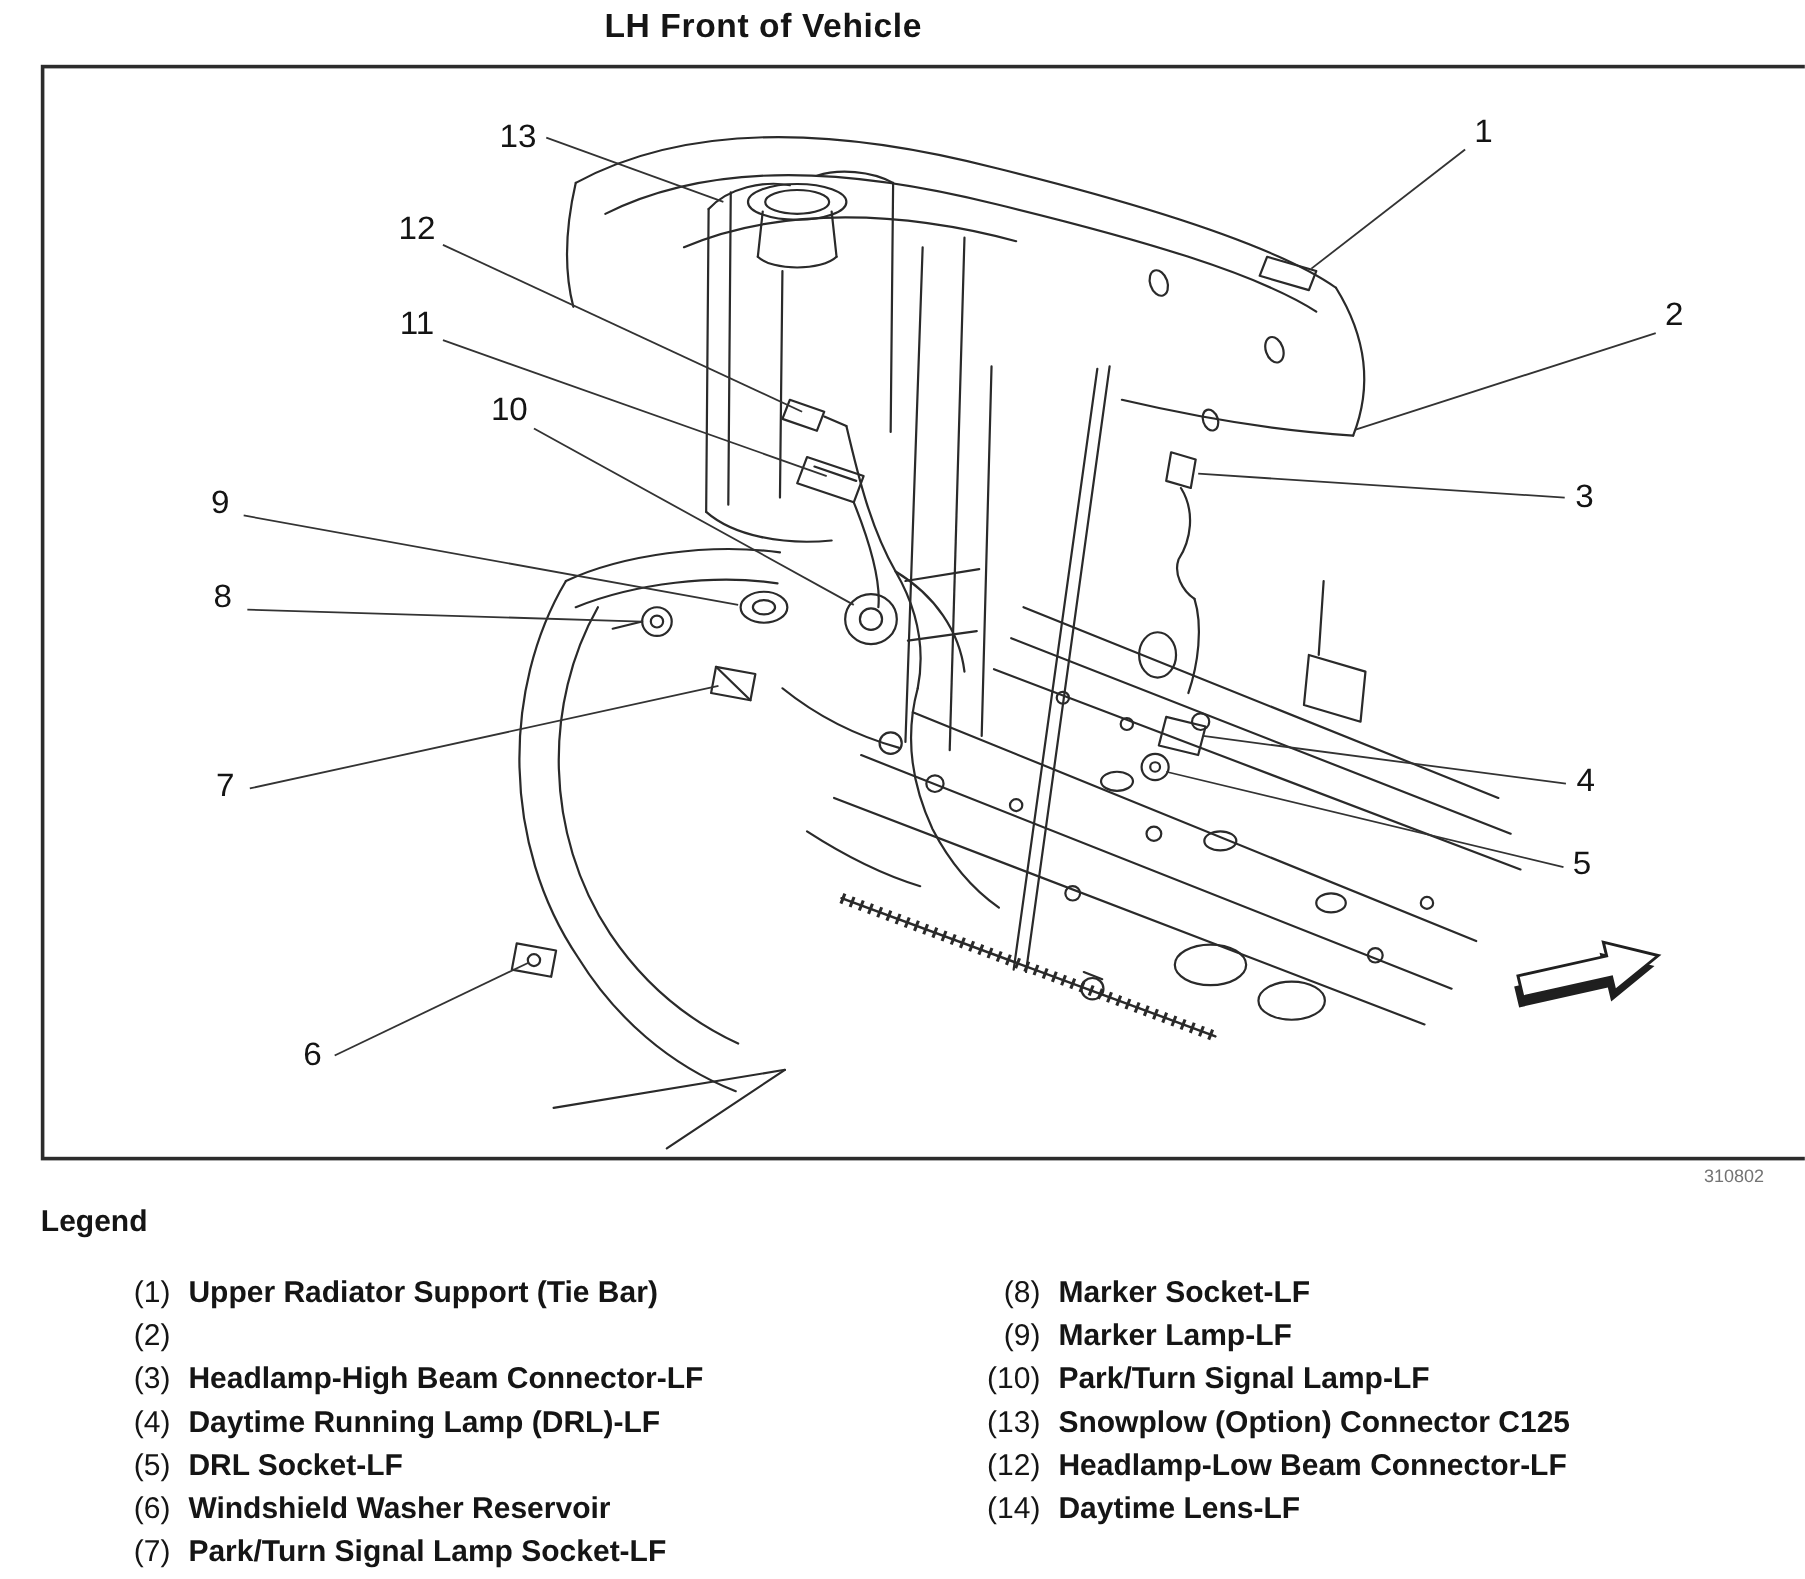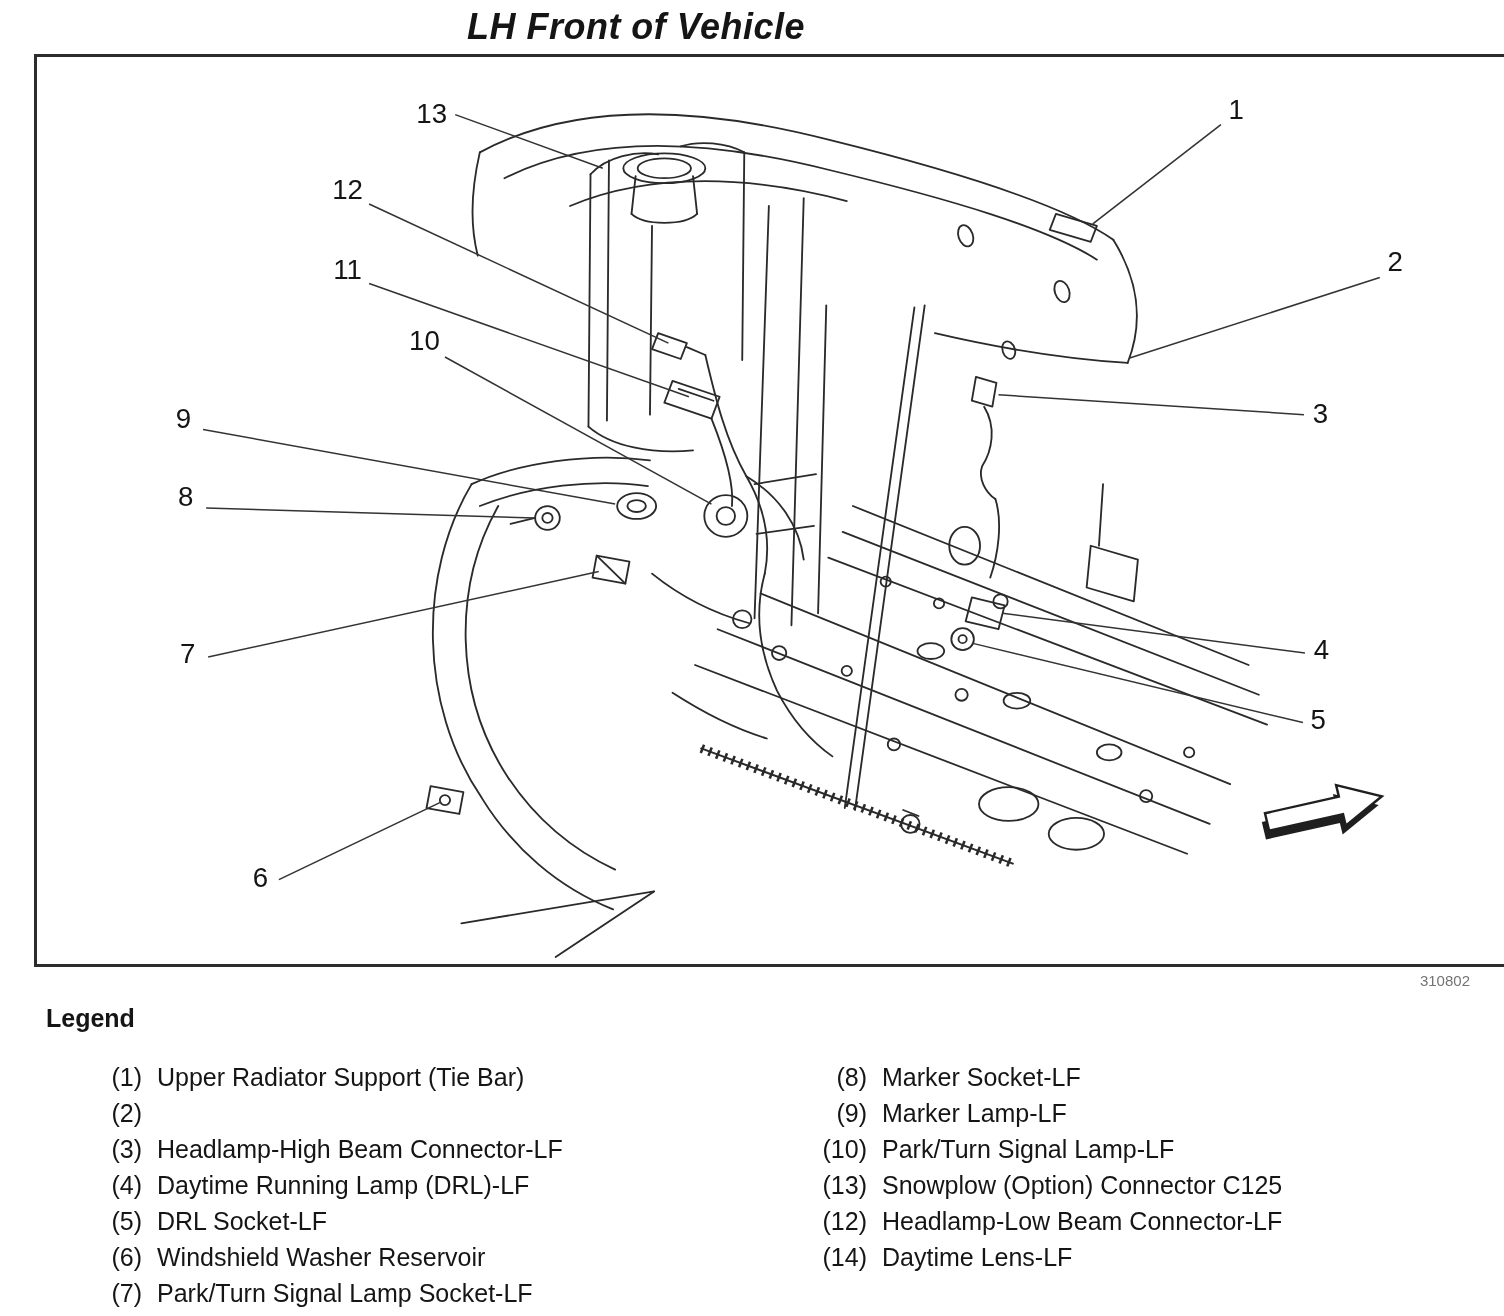--- a/index.html
+++ b/index.html
@@ -7,23 +7,22 @@
     background: #ffffff;
     width: 1504px; height: 1316px;
     font-family: "Liberation Sans", sans-serif;
     color: #151515;
     position: relative;
     overflow: hidden;
   }
   .page-title {
     position: absolute; top: 6px; left: 0; width: 1272px;
     text-align: center;
-    font-size: 36px; font-weight: bold;
+    font-size: 28px; font-weight: bold;
     letter-spacing: 0.5px;
-    font-style: italic;
   }
   .figure-box {
     position: absolute; left: 34px; top: 54px;
     width: 1480px; height: 913px;
     border: 3px solid #2c2c2c;
     background: #ffffff;
     box-sizing: border-box;
   }
   .figure-box svg { width: 100%; height: 100%; display: block; }
   .art { stroke: #2a2a2a; fill: none; stroke-width: 1.8; stroke-linecap: round; stroke-linejoin: round; }
@@ -37,28 +36,28 @@
   }
   .figure-number {
     position: absolute; top: 972px; right: 34px;
     font-size: 15px; color: #737373;
   }
   .legend-section {
     position: absolute; left: 34px; top: 1004px; width: 1440px;
   }
   .legend-heading {
     font-size: 25px; font-weight: bold;
-    margin: 0 0 26px 12px;
+    margin: 0 0 26px 0;
   }
   .legend-columns { display: flex; align-items: flex-start; }
   .legend-col-left  { width: 765px; padding-left: 40px; box-sizing: border-box; }
   .legend-col-right { flex: 1; }
   .legend-row { display: flex; font-size: 25px; line-height: 36px; }
   .legend-num { width: 68px; flex: none; text-align: right; }
-  .legend-label { margin-left: 15px; white-space: nowrap; }
+  .legend-label { margin-left: 15px; white-space: nowrap; font-weight: bold; }
 </style>
 </head>
 <body>
 
 <div class="page-title">LH Front of Vehicle</div>
 
 <div class="figure-box">
   <svg viewBox="0 0 1438 913" preserveAspectRatio="none">
 
     <g class="art">

